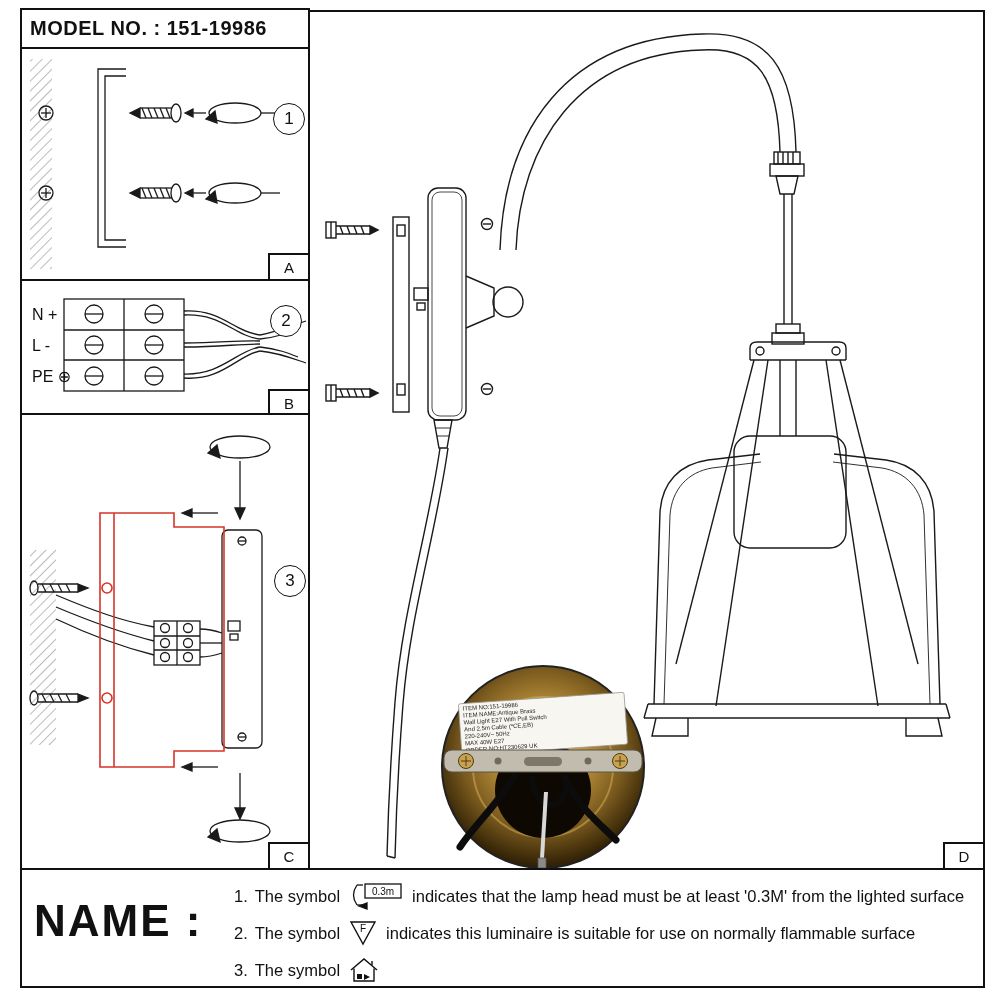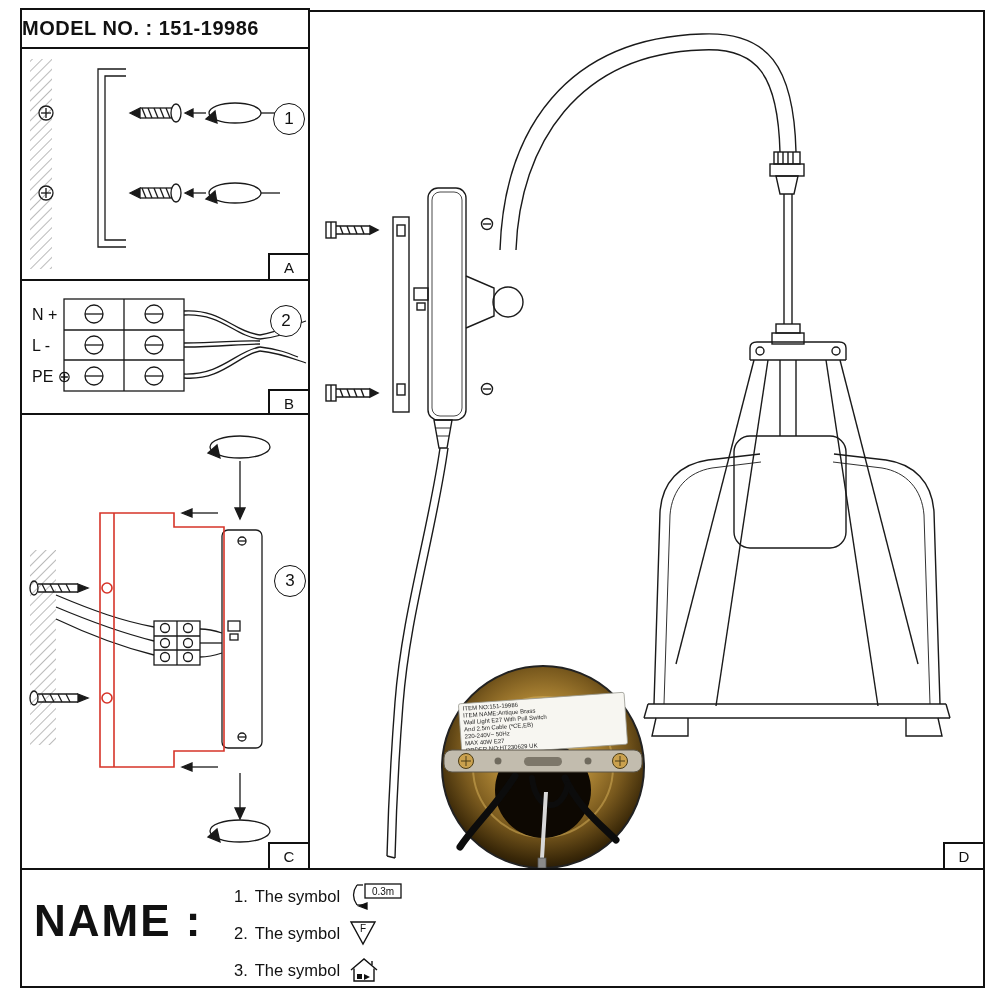--- a/index.html
+++ b/index.html
@@ -5,21 +5,21 @@
   html,body{margin:0;padding:0;background:#e8e8e8;}
   body{font-family:"Liberation Sans",sans-serif;color:#111;}
   #page{position:relative;width:1000px;height:1000px;background:#fff;overflow:hidden;}
   .panel{position:absolute;background:#fff;border:2px solid #111;box-sizing:border-box;}
   .fill{position:absolute;left:0;top:0;width:100%;height:100%;}
   .tab{position:absolute;right:0;bottom:0;width:38px;height:24px;border-left:2px solid #111;border-top:2px solid #111;
        background:#fff;display:flex;align-items:center;justify-content:center;font-size:15px;}
   .step{position:absolute;width:30px;height:30px;border:1.5px solid #111;border-radius:50%;background:#fff;
         display:flex;align-items:center;justify-content:center;font-size:17px;z-index:3;}
   #header-box{position:absolute;left:20px;top:8px;width:290px;height:41px;border:2px solid #111;box-sizing:border-box;
-        display:flex;align-items:center;font-size:20px;letter-spacing:.5px;font-weight:bold;}
+        display:flex;align-items:center;padding-left:8px;font-size:20px;letter-spacing:.5px;font-weight:bold;}
   #notes-box{position:absolute;left:20px;top:868px;width:965px;height:120px;border:2px solid #111;box-sizing:border-box;background:#fff;}
   .notes-title{position:absolute;left:12px;top:26px;font-size:44px;font-weight:bold;letter-spacing:2px;}
   .note-row{position:absolute;left:212px;display:flex;align-items:center;gap:7px;font-size:16.5px;white-space:nowrap;}
   .note-icon{flex:0 0 auto;}
   svg text{font-family:"Liberation Sans",sans-serif;}
 </style>
 </head>
 <body>
 
 <div id="page">
@@ -414,29 +414,31 @@
       <svg class="note-icon" width="58" height="28" viewBox="0 0 58 28">
         <g stroke="#111" stroke-width="1.3" fill="none">
           <path d="M10,3 Q3,13 10,23"></path>
             <line x1="10" y1="3" x2="16" y2="3"></line>
             <line x1="10" y1="23" x2="16" y2="23"></line>
           <rect x="18" y="2" width="36" height="14"></rect>
           <polygon points="12,24 20,21 20,27" fill="#111"></polygon>
         </g>
         <text x="36" y="13" font-size="10" text-anchor="middle" fill="#111">0.3m</text>
       </svg>
+      <span>indicates that the lamp head must be at least '0.3M' from the lighted surface</span>
     </div>
 
     <div class="note-row" style="top:49px;">
       <span>2.</span>
       <span>The symbol</span>
       <svg class="note-icon" width="32" height="28" viewBox="0 0 32 28">
         <polygon points="4,3 28,3 16,25" fill="none" stroke="#111" stroke-width="1.4"></polygon>
         <text x="16" y="13" font-size="10" text-anchor="middle" fill="#111">F</text>
       </svg>
+      <span>indicates this luminaire is suitable for use on normally flammable surface</span>
     </div>
 
     <div class="note-row" style="top:86px;">
       <span>3.</span>
       <span>The symbol</span>
       <svg class="note-icon" width="34" height="28" viewBox="0 0 34 28">
         <g stroke="#111" stroke-width="1.4" fill="none">
           <path d="M4,14 L17,3 L30,14"></path>
           <path d="M7,12.5 L7,25 L27,25 L27,12.5"></path>
           <line x1="25" y1="5" x2="25" y2="9"></line>

